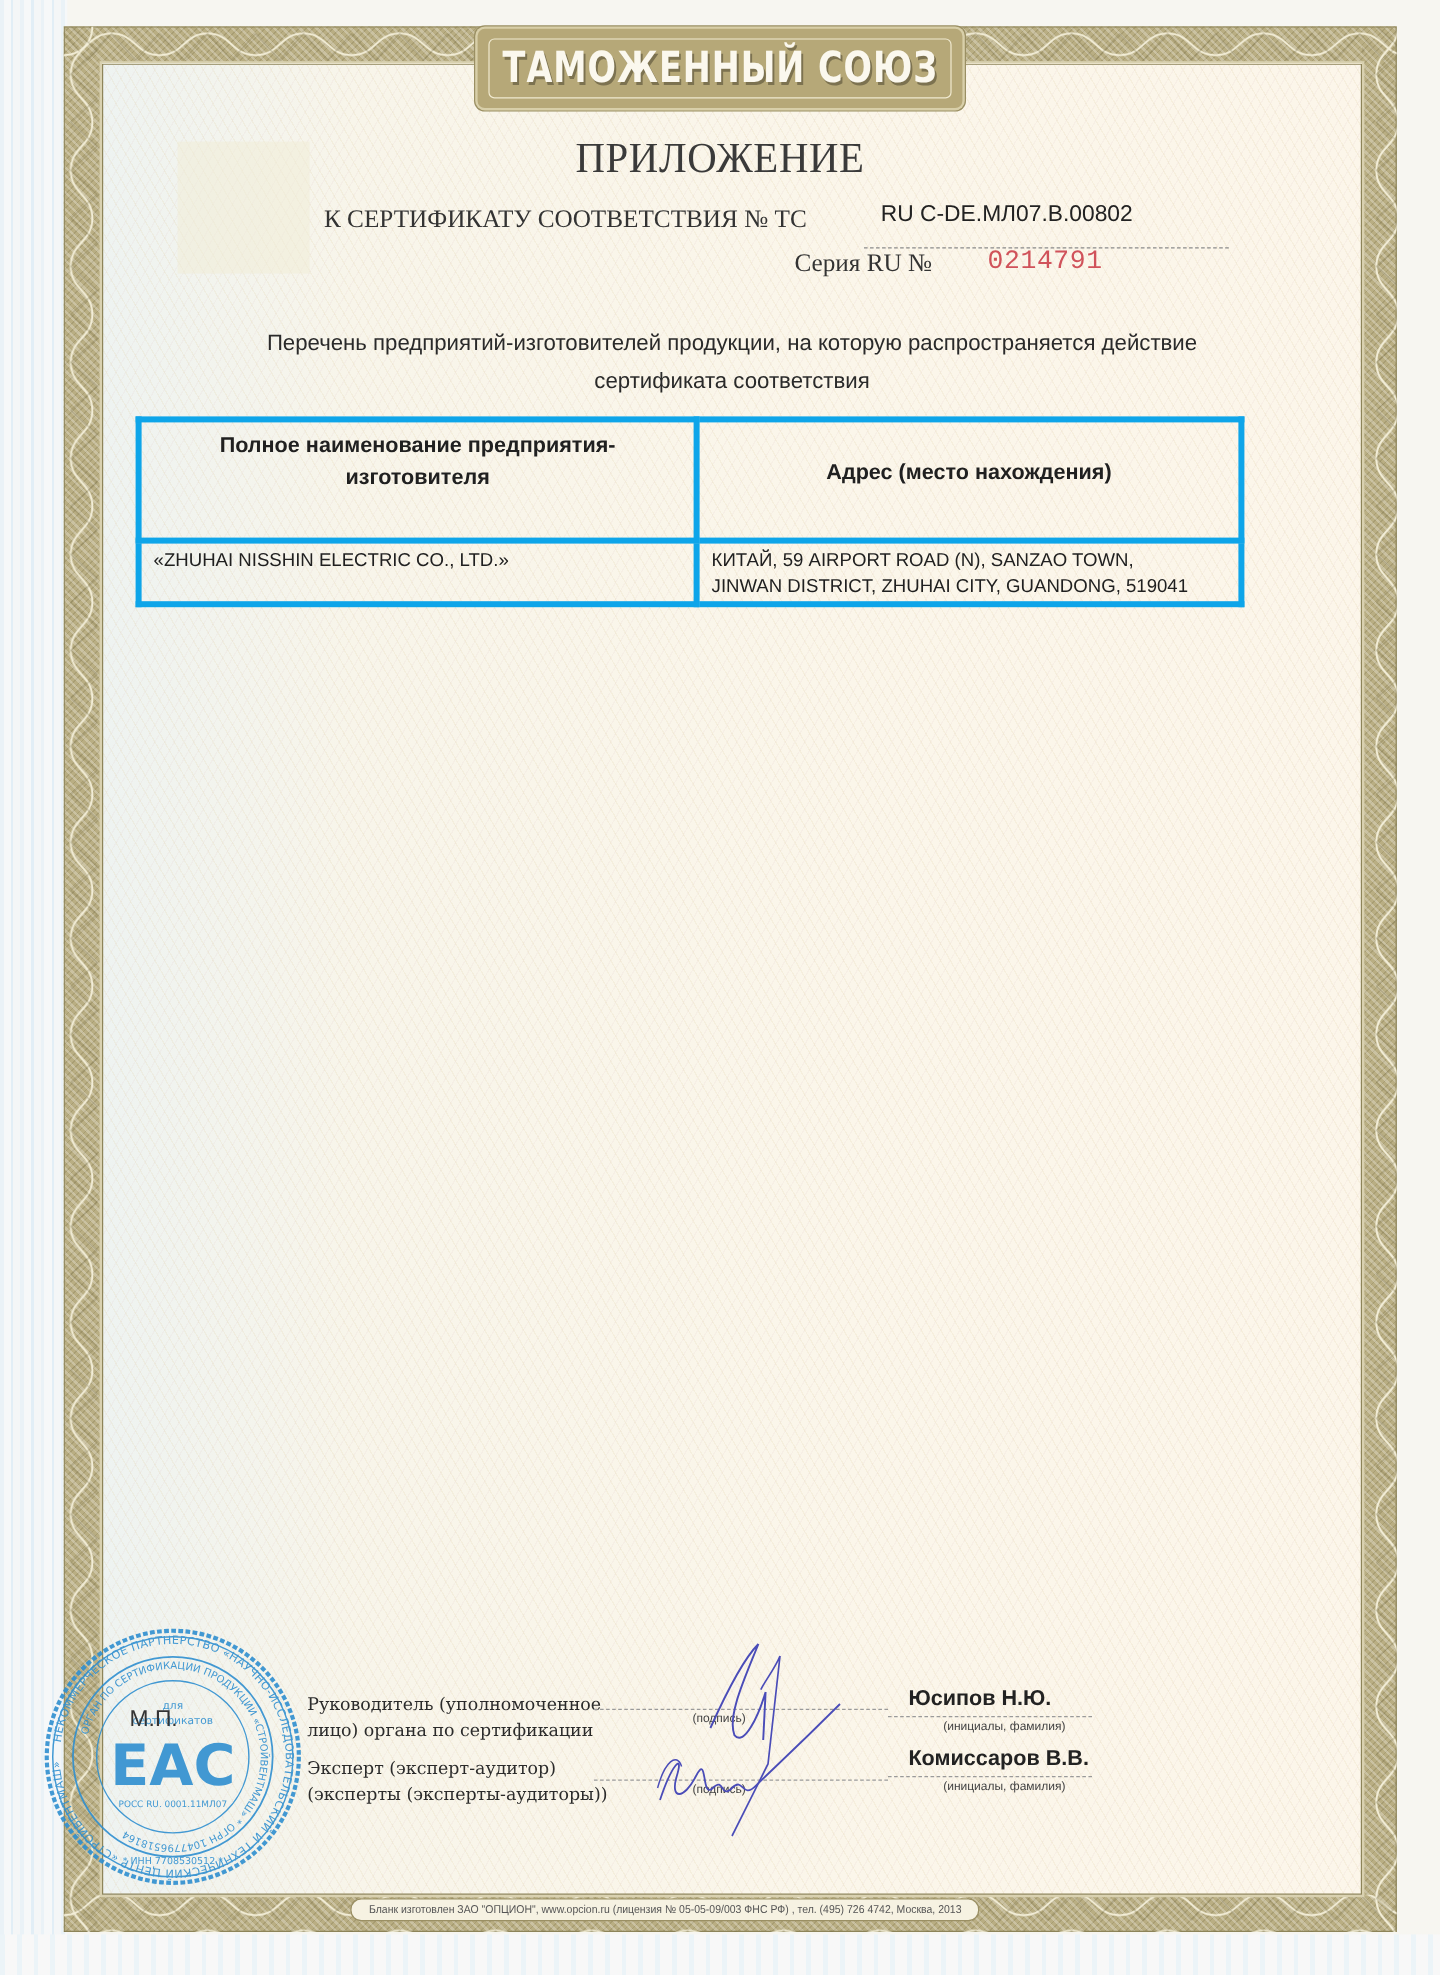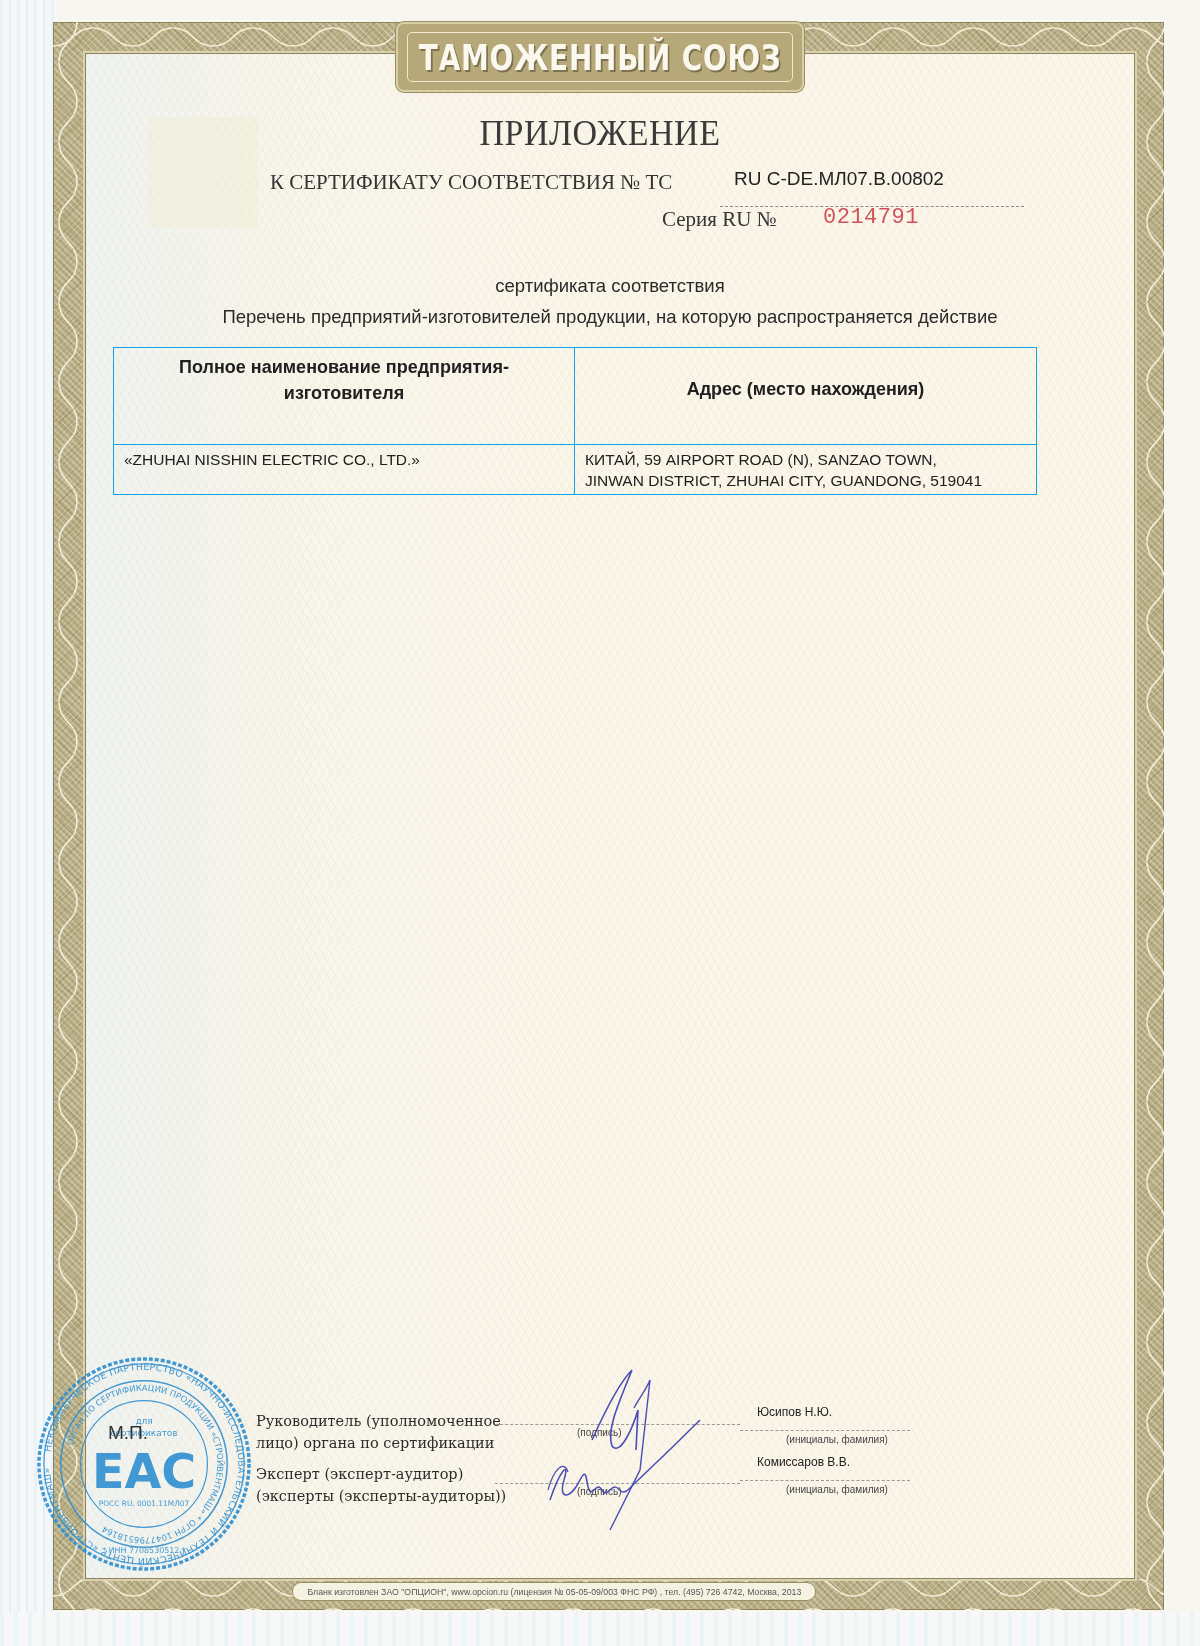--- a/index.html
+++ b/index.html
@@ -85,21 +85,21 @@
   }
   .intro {
     position:absolute; left:100px; width:1020px; top:270px; text-align:center;
     font-size:18.5px; line-height:31px; color:#2a2a2a;
   }
   table.makers {
     position:absolute; left:113px; top:347px; width:924px;
     border-collapse:collapse; font-size:15.5px; color:#202020;
   }
   table.makers th, table.makers td {
-    border:1px solid #0ea5e9; vertical-align:top;
+    border:5px solid #0ea5e9; vertical-align:top;
   }
   table.makers th {
     font-weight:bold; font-size:18px; height:70px; padding:6px 10px 0 10px;
   }
   table.makers th.col-name { width:440px; text-align:center; line-height:26px; }
   table.makers th.col-addr { text-align:center; vertical-align:middle; padding-bottom:20px; }
   table.makers td { padding:4px 10px 2px 10px; line-height:21px; }
   table.makers td.addr { font-size:15.5px; }
   .stamp {
     position:absolute; left:35px; top:1355px; width:218px; height:218px;
@@ -113,21 +113,21 @@
     position:absolute; font-family:"DejaVu Serif", serif; font-size:14.5px; color:#2b2b2b;
     line-height:22px; white-space:nowrap;
   }
   .dotted {
     position:absolute; border-bottom:1px dashed #9a9a9a; height:0;
   }
   .caption {
     position:absolute; font-size:10px; color:#444; white-space:nowrap;
   }
   .person {
-    position:absolute; font-size:12px; color:#222; white-space:nowrap;
+    position:absolute; font-size:18px; color:#222; white-space:nowrap;font-weight:bold;
   }
   .signature {
     position:absolute; pointer-events:none;
   }
   .footer-plaque {
     position:absolute; left:292px; top:1582px; width:522px; height:17px;
     background:#f6f2e2; border-radius:9px; border:1px solid #9a8f63;
     display:flex; align-items:center; justify-content:center;
   }
   .footer-text {
@@ -171,22 +171,22 @@
 
 <div class="title">ПРИЛОЖЕНИЕ</div>
 
 <div class="cert-line">К СЕРТИФИКАТУ СООТВЕТСТВИЯ  № ТС</div>
 <div class="cert-number">RU C-DE.МЛ07.В.00802</div>
 
 <div class="series-line">Серия  RU      №</div>
 <div class="series-no">0214791</div>
 
 <div class="intro">
+  <div>Перечень предприятий-изготовителей продукции, на которую распространяется действие</div>
   <div>сертификата соответствия</div>
-  <div>Перечень предприятий-изготовителей продукции, на которую распространяется действие</div>
 </div>
 
 <table class="makers">
   <thead>
     <tr>
       <th class="col-name">Полное наименование предприятия-изготовителя</th>
       <th class="col-addr">Адрес (место нахождения)</th>
     </tr>
   </thead>
   <tbody>

